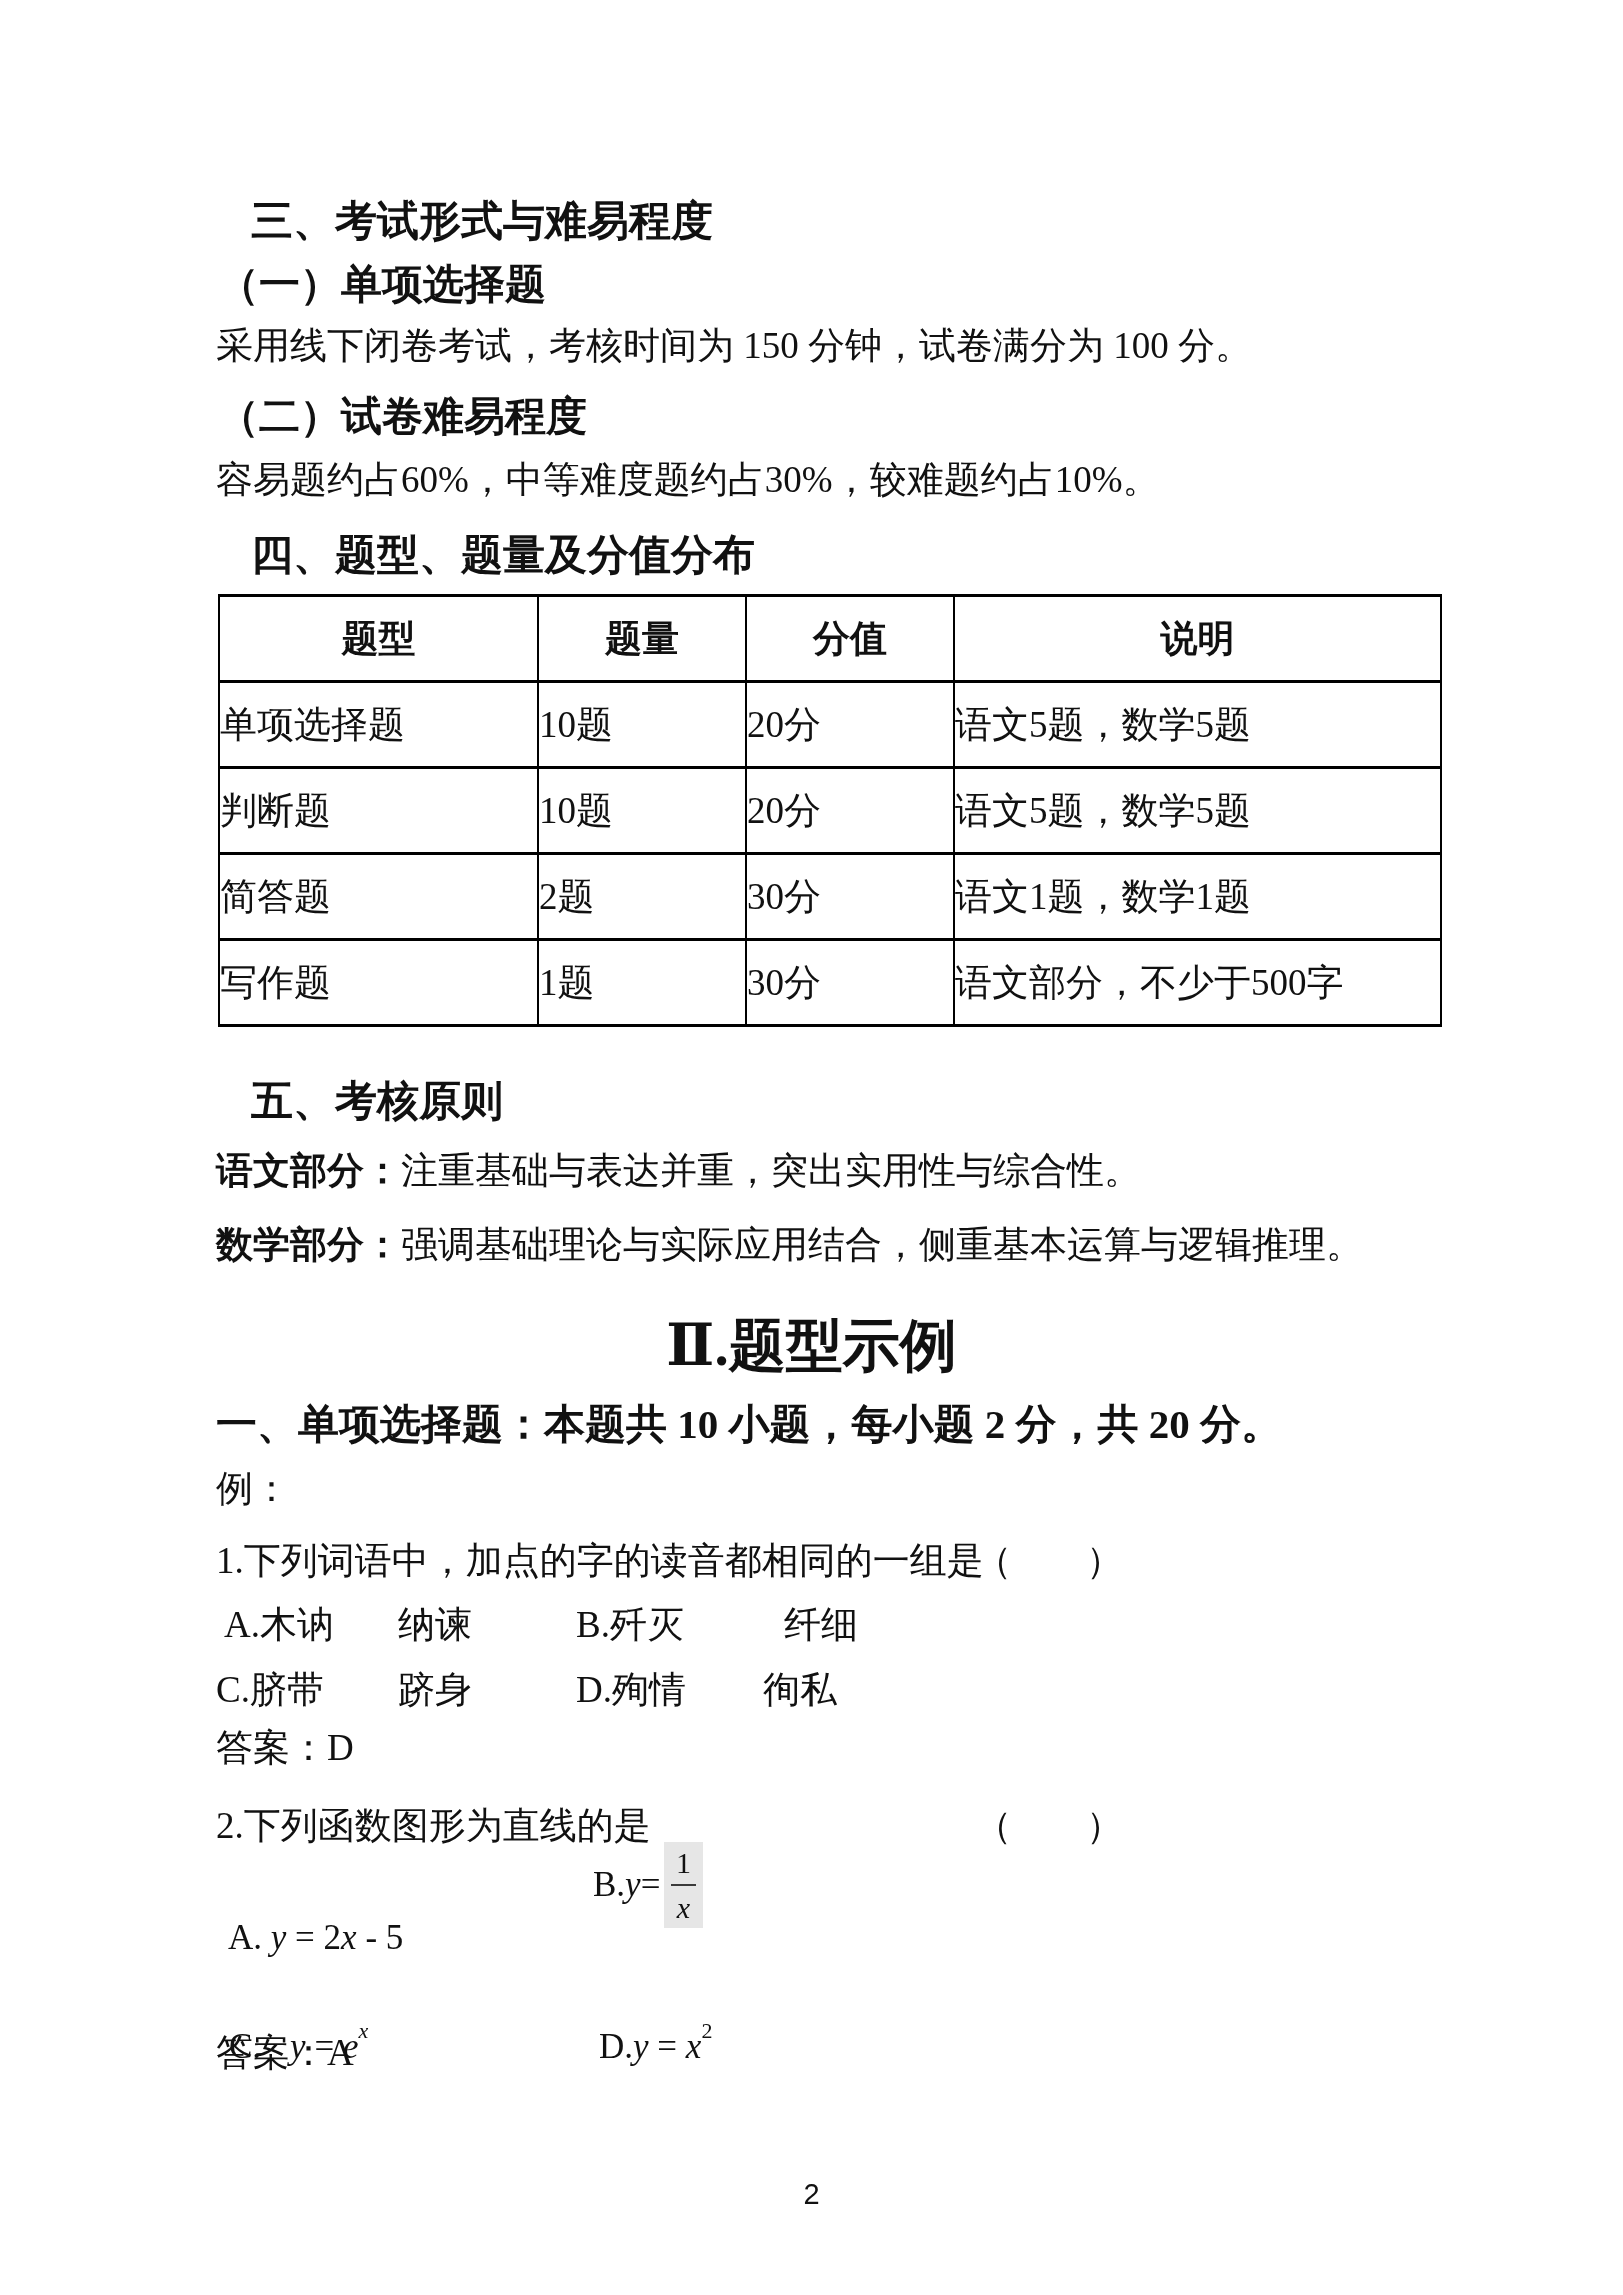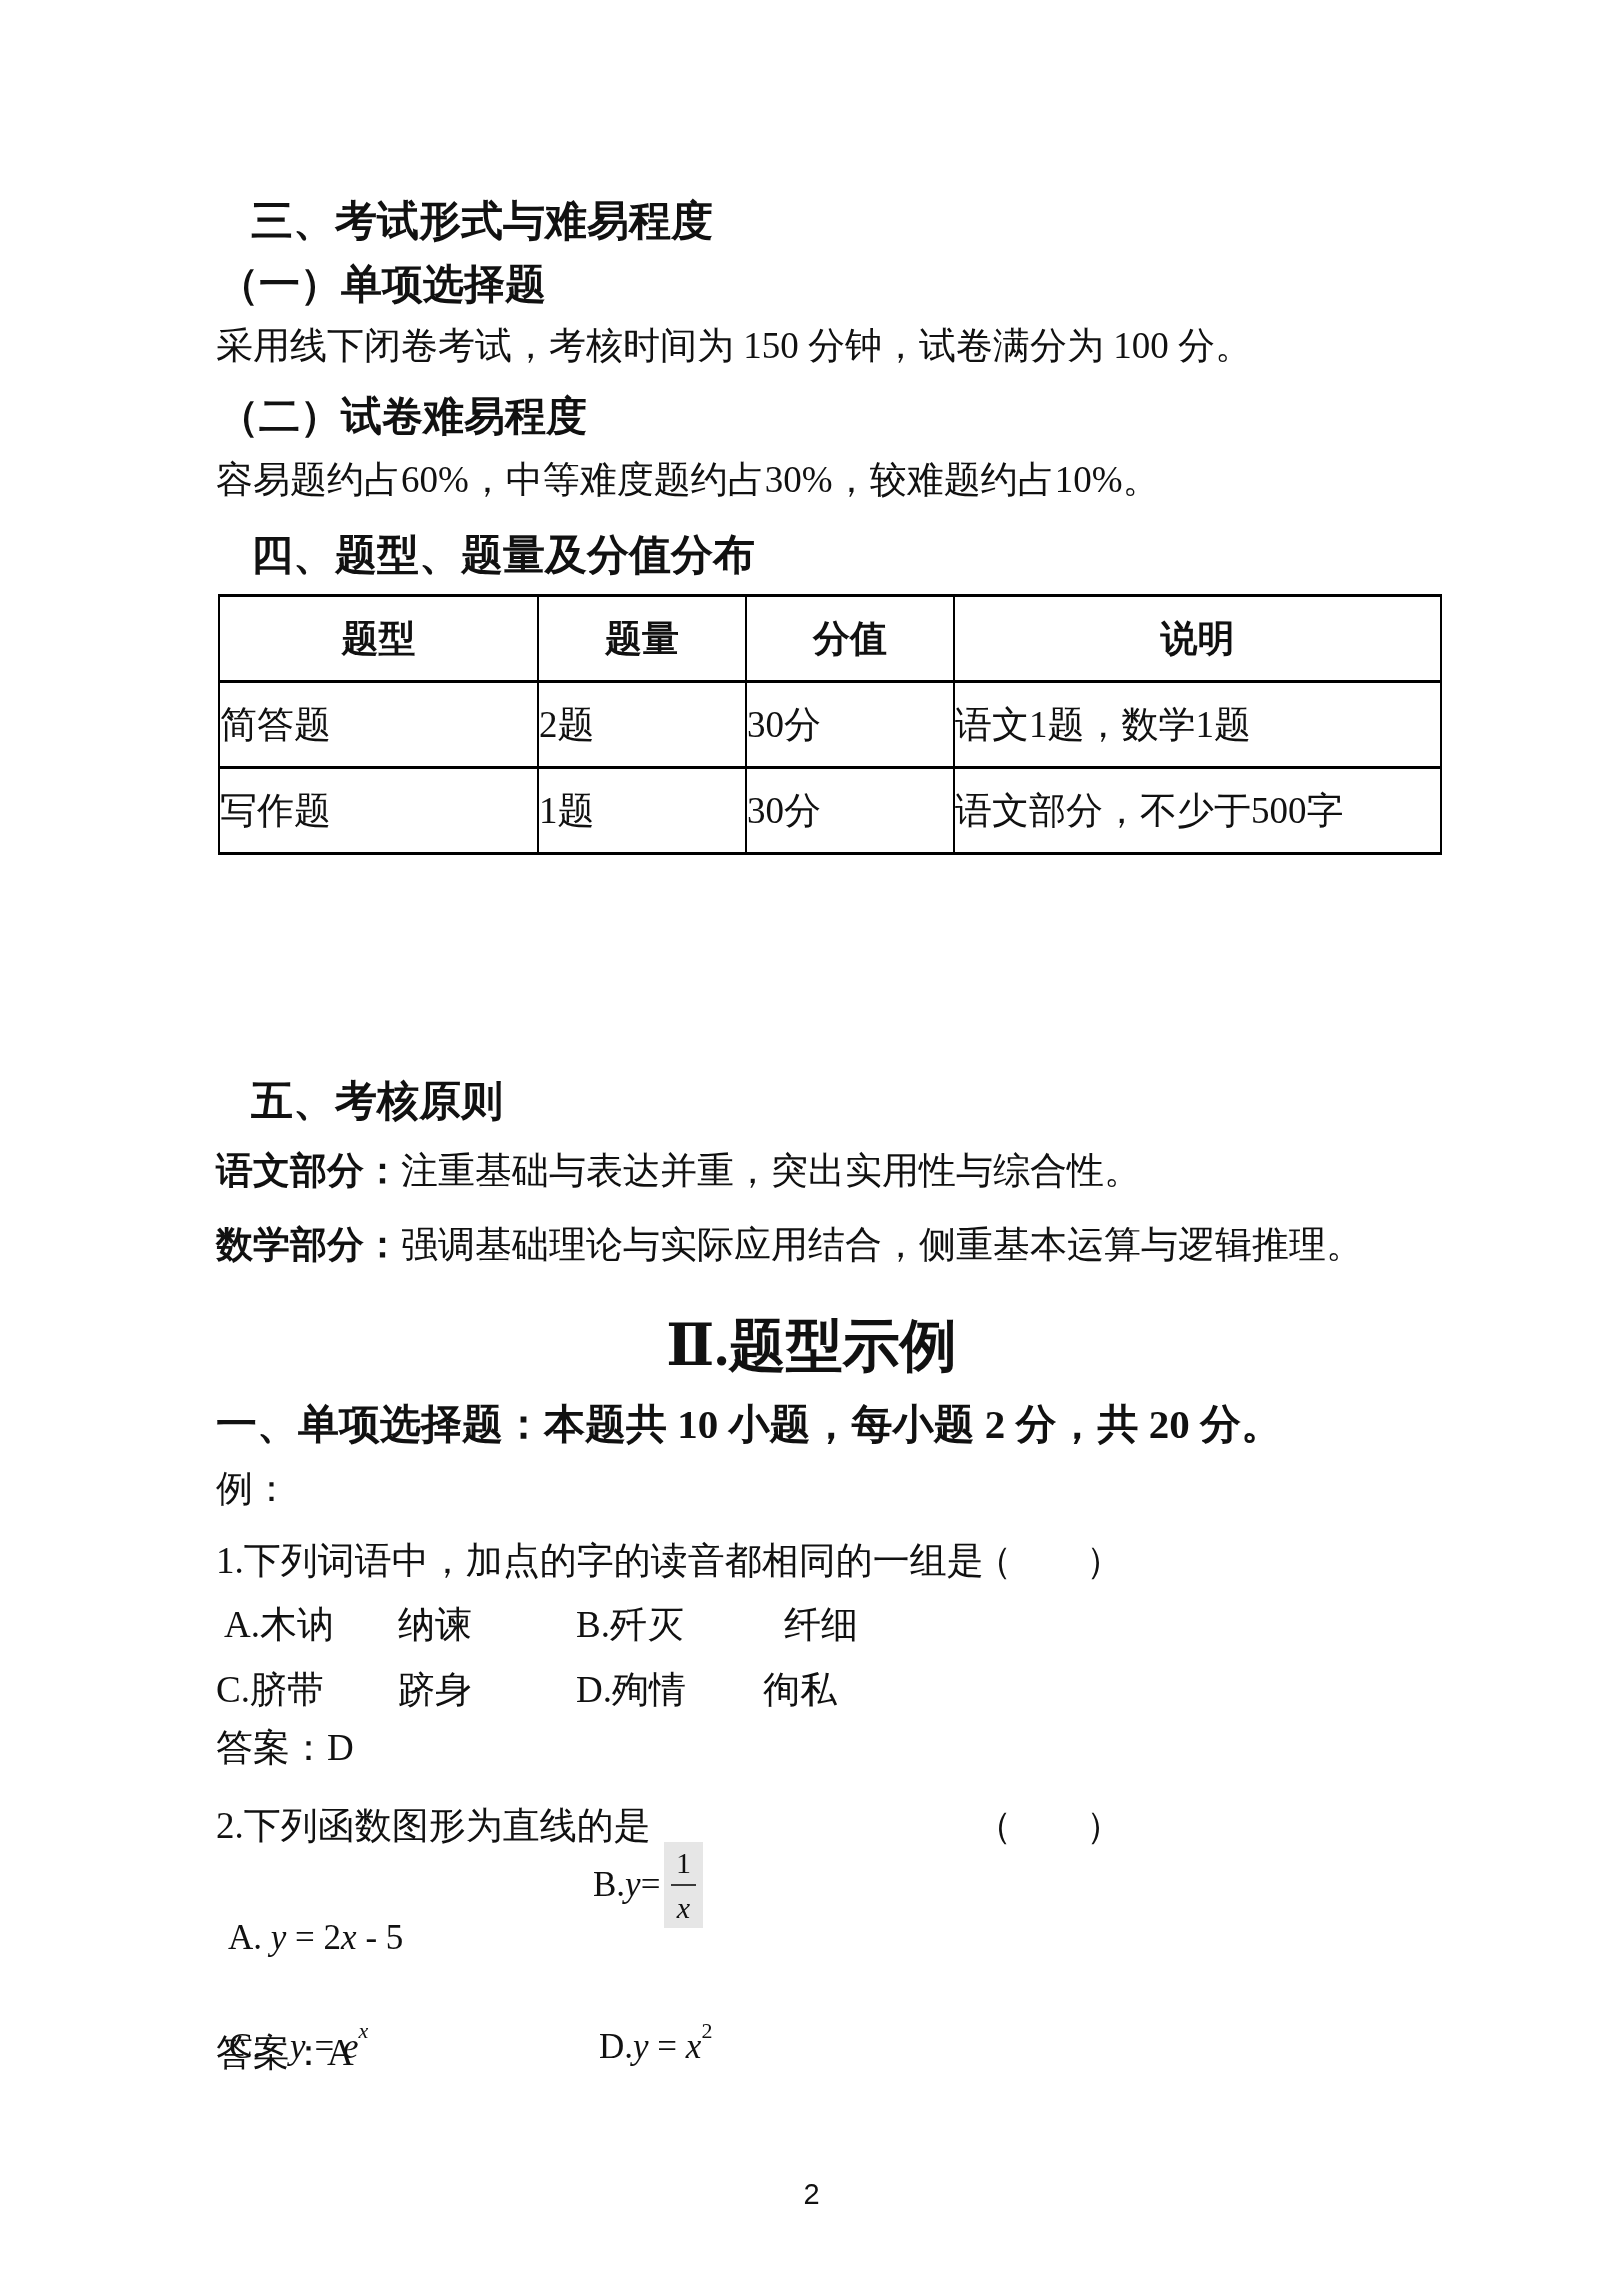--- a/index.html
+++ b/index.html
@@ -115,20 +115,32 @@
         <col style="width:487px">
     </colgroup>
     <tbody>
       <tr>
         <th>题型</th>
         <th>题量</th>
         <th>分值</th>
         <th>说明</th>
       </tr>
       <tr>
+        <td>单项选择题</td>
+        <td>10题</td>
+        <td>20分</td>
+        <td>语文5题，数学5题</td>
+      </tr>
+      <tr>
+        <td>判断题</td>
+        <td>10题</td>
+        <td>20分</td>
+        <td>语文5题，数学5题</td>
+      </tr>
+      <tr>
         <td>简答题</td>
         <td>2题</td>
         <td>30分</td>
         <td>语文1题，数学1题</td>
       </tr>
       <tr>
         <td>写作题</td>
         <td>1题</td>
         <td>30分</td>
         <td>语文部分，不少于500字</td>

